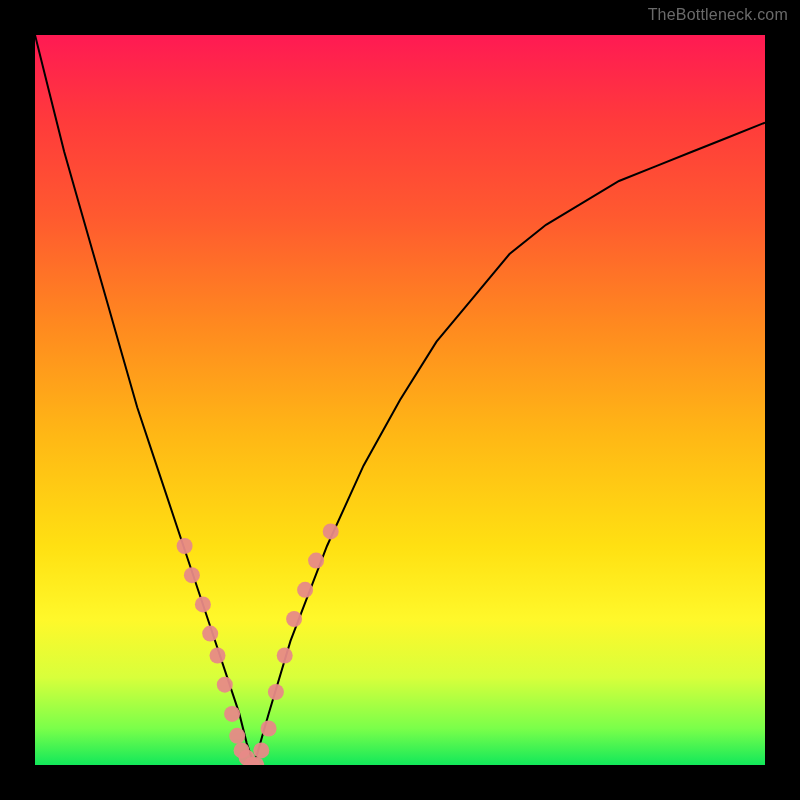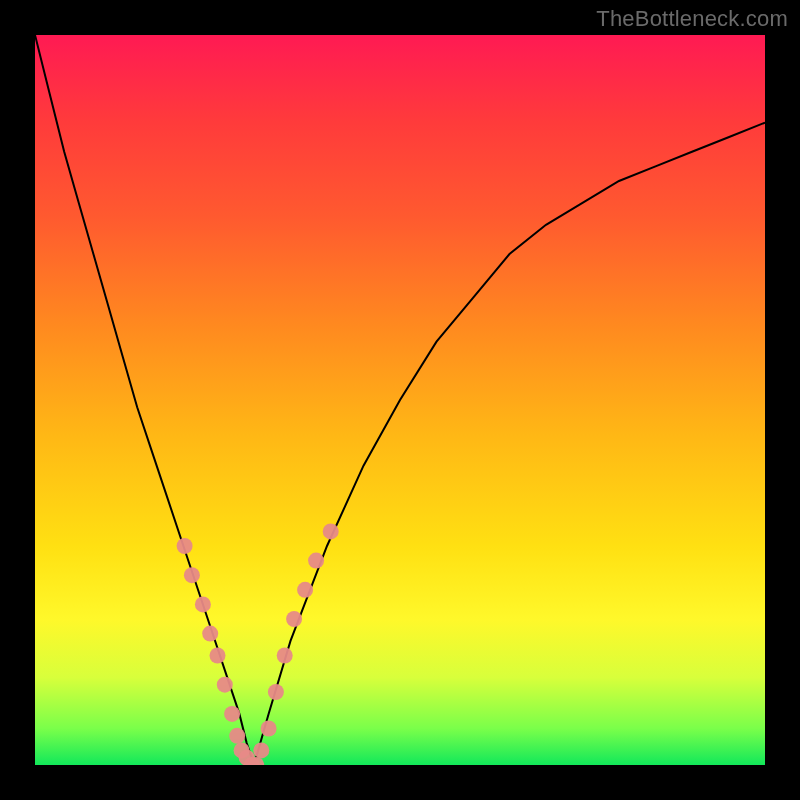--- a/index.html
+++ b/index.html
@@ -51,21 +51,21 @@
   }
   .dot {
     fill: #e78a87;
     fill-opacity: 0.95;
   }
   .watermark {
     position: absolute;
     top: 6px;
     right: 12px;
     color: #6a6a6a;
-    font-size: 22px;
+    font-size: 16px;
     letter-spacing: 0.2px;
     user-select: none;
   }
 </style>
 </head>
 <body>
 
 <div class="frame">
   <div class="watermark">TheBottleneck.com</div>
 

